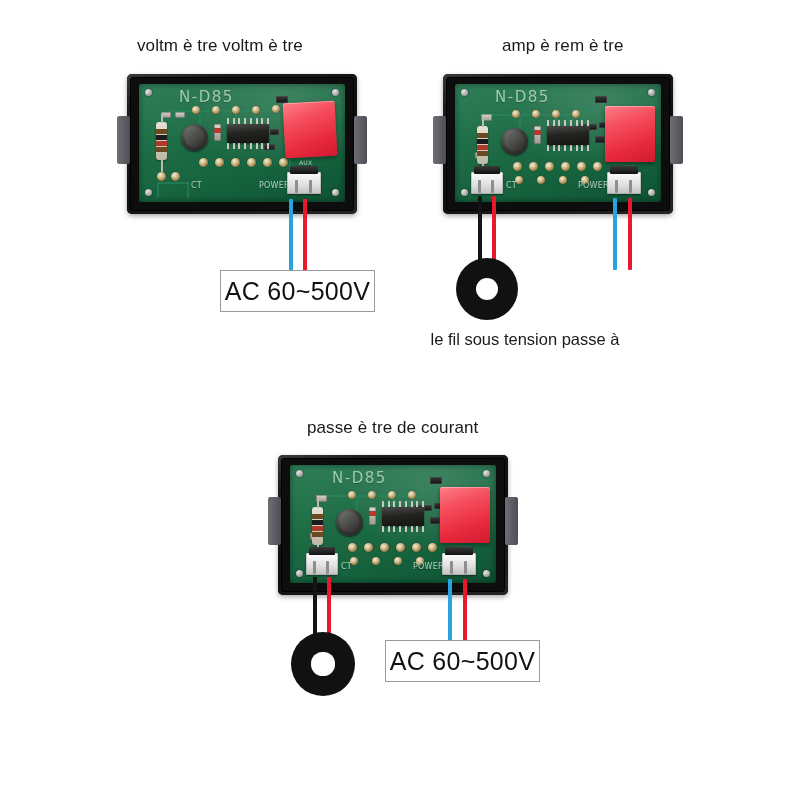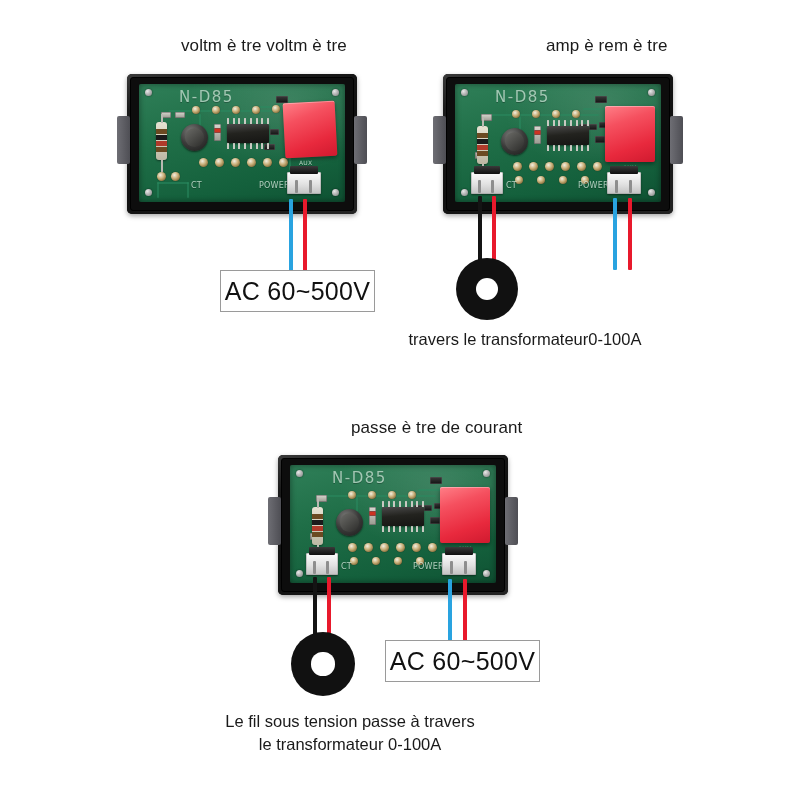--- a/index.html
+++ b/index.html
@@ -8,21 +8,20 @@
     font-family:"Liberation Sans","DejaVu Sans",sans-serif;
     position:relative;overflow:hidden;color:#111;
   }
   .stage{position:absolute;inset:0;}
   .abs{position:absolute;}
 
   
   .title{
     font-size:17px;color:#1a1a1a;white-space:nowrap;
     letter-spacing:.1px;
-    margin-left:44px;
   }
   .caption{
     font-size:16.5px;color:#1a1a1a;text-align:center;
     line-height:23px;white-space:nowrap;
   }
 
   
   .vbox{
     border:1.6px solid #9a9a9a;background:#fff;
     font-size:25px;color:#111;
@@ -326,21 +325,21 @@
 
   <div class="abs wire" style="left:478px;top:196px;width:4px;height:70px;background:#141414;"></div>
   <div class="abs wire" style="left:492px;top:196px;width:4px;height:80px;background:#e8192c;"></div>
   <div class="abs toroid" style="left:456px;top:258px;width:62px;height:62px;"></div>
 
   <div class="abs wire" style="left:613px;top:198px;width:4px;height:72px;background:#29a3e0;"></div>
   <div class="abs wire" style="left:628px;top:198px;width:4px;height:72px;background:#e8192c;"></div>
 
 
   <div class="abs caption" style="left:380px;top:328px;width:290px;">
-    <div>travers le transformateur0-100A</div>
+    <div>le fil sous tension passe  à</div>
   </div>
 
   <div class="abs title" style="left:307px;top:418px;">passe è tre de courant</div>
 
   <div class="abs meter" style="left:278px;top:455px;width:230px;height:140px;">
     <div class="shell"></div>
     <div class="clip" style="left:-10px;top:42px;width:13px;height:48px;"></div>
     <div class="clip" style="right:-10px;top:42px;width:13px;height:48px;"></div>
 
     <div class="pcb" style="left:12px;top:10px;right:12px;bottom:12px;">
@@ -439,18 +438,14 @@
 
   <div class="abs wire" style="left:313px;top:577px;width:4px;height:68px;background:#141414;"></div>
   <div class="abs wire" style="left:327px;top:577px;width:4px;height:78px;background:#e8192c;"></div>
   <div class="abs toroid" style="left:291px;top:632px;width:64px;height:64px;"></div>
 
   <div class="abs wire" style="left:448px;top:579px;width:4px;height:62px;background:#29a3e0;"></div>
   <div class="abs wire" style="left:463px;top:579px;width:4px;height:62px;background:#e8192c;"></div>
 
   <div class="abs vbox" style="left:385px;top:640px;width:155px;height:42px;">AC 60~500V</div>
 
-  <div class="abs caption" style="left:190px;top:710px;width:320px;">
-    <div>Le fil sous tension passe  à  travers</div>
-    <div>le transformateur 0-100A</div>
-  </div>
 
 </div>
 
 </body></html>

